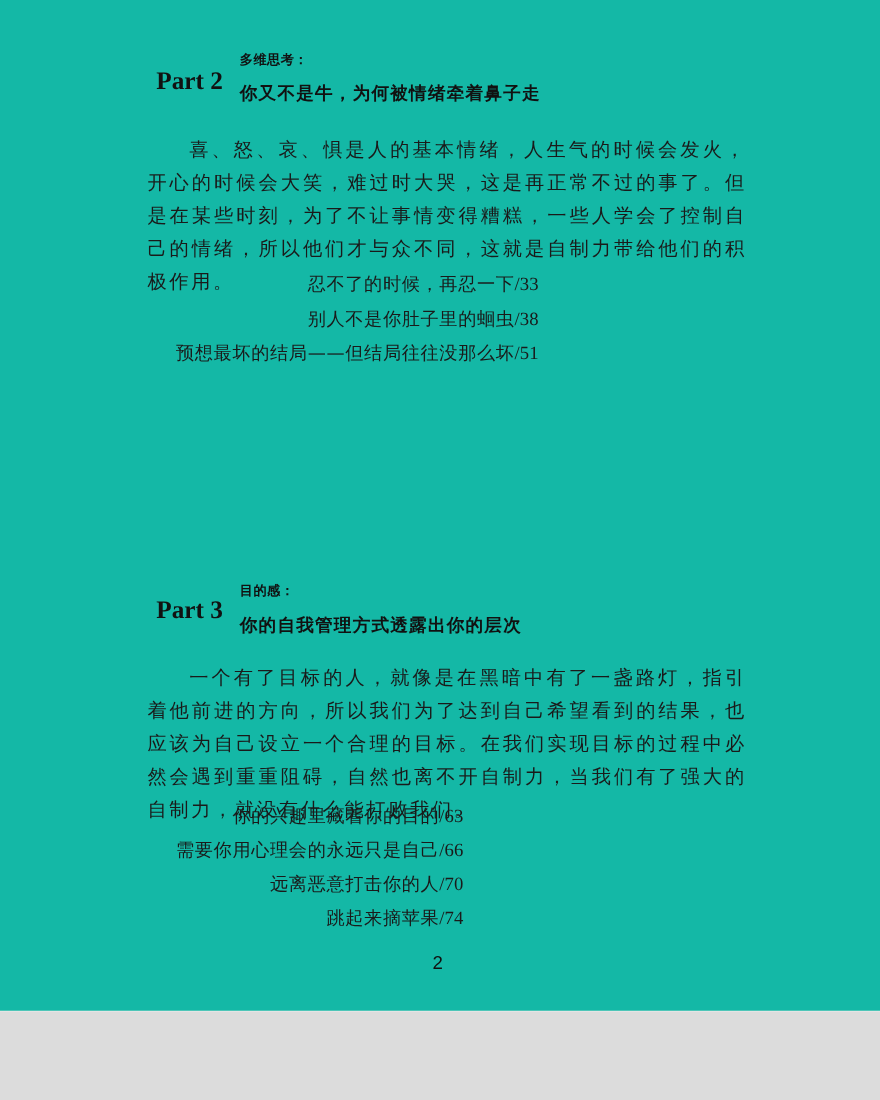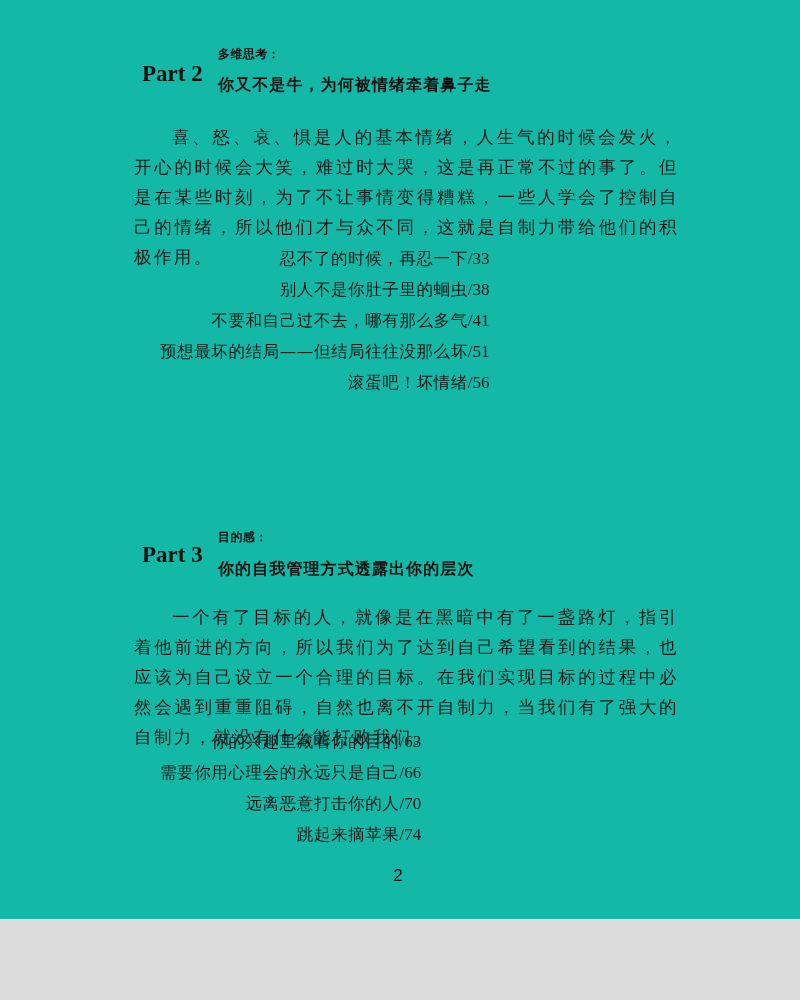--- a/index.html
+++ b/index.html
@@ -52,23 +52,21 @@
 <div class="page">
 
   <section>
     <div class="part-label" style="left:142px; top:62px;">Part 2</div>
     <div class="part-title" style="left:218px; top:48px;">多维思考：</div>
     <div class="part-sub" style="left:218px; top:77px;">你又不是牛，为何被情绪牵着鼻子走</div>
     <p class="body-para" style="top:110px;">喜、怒、哀、惧是人的基本情绪，人生气的时候会发火，开心的时候会大笑，难过时大哭，这是再正常不过的事了。但是在某些时刻，为了不让事情变得糟糕，一些人学会了控制自己的情绪，所以他们才与众不同，这就是自制力带给他们的积极作用。</p>
     <ul class="toc-list" style="top:243px;">
       <li class="toc-item"><span>忍不了的时候，再忍一下</span><span class="pg">/33</span></li>
       <li class="toc-item"><span>别人不是你肚子里的蛔虫</span><span class="pg">/38</span></li>
-      <li class="toc-item"><span>不要和自己过不去，哪有那么多气</span><span class="pg">/41</span></li>
       <li class="toc-item"><span>预想最坏的结局——但结局往往没那么坏</span><span class="pg">/51</span></li>
-      <li class="toc-item"><span>滚蛋吧！坏情绪</span><span class="pg">/56</span></li>
     </ul>
   </section>
 
   <section>
     <div class="part-label" style="left:142px; top:543px;">Part 3</div>
     <div class="part-title" style="left:218px; top:531px;">目的感：</div>
     <div class="part-sub" style="left:218px; top:561px;">你的自我管理方式透露出你的层次</div>
     <p class="body-para" style="top:590px;">一个有了目标的人，就像是在黑暗中有了一盏路灯，指引着他前进的方向，所以我们为了达到自己希望看到的结果，也应该为自己设立一个合理的目标。在我们实现目标的过程中必然会遇到重重阻碍，自然也离不开自制力，当我们有了强大的自制力，就没有什么能打败我们。</p>
     <ul class="toc-list" style="top:726px;">
       <li class="toc-item"><span>你的兴趣里藏着你的目的</span><span class="pg">/63</span></li>

